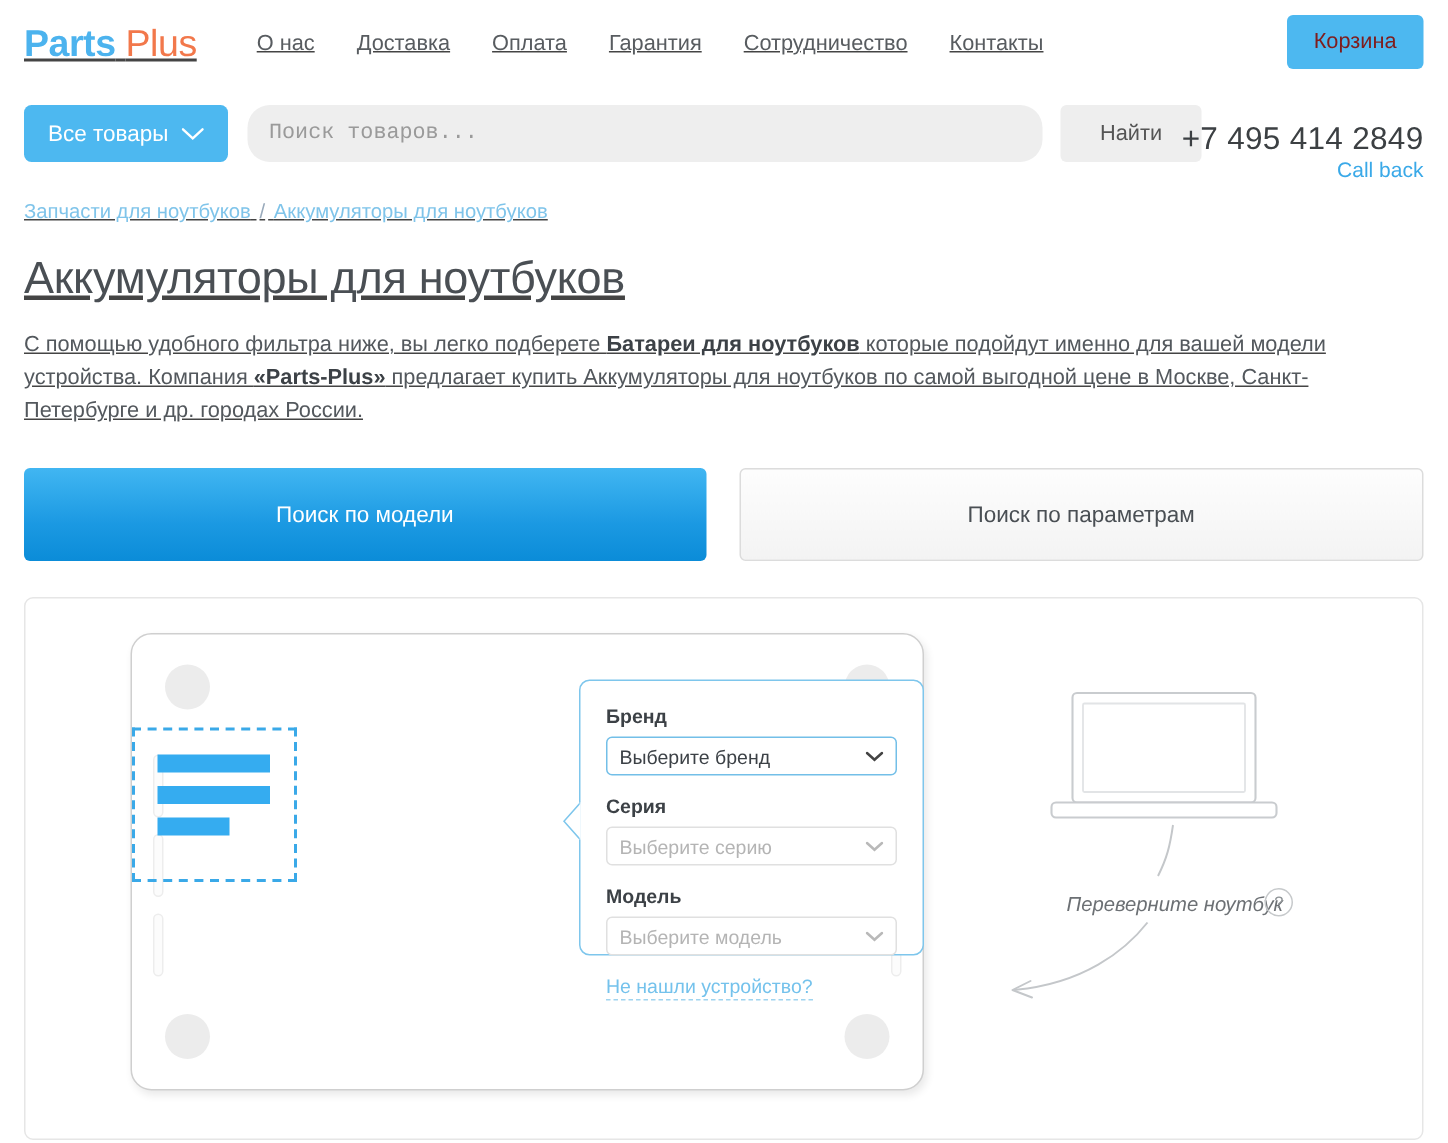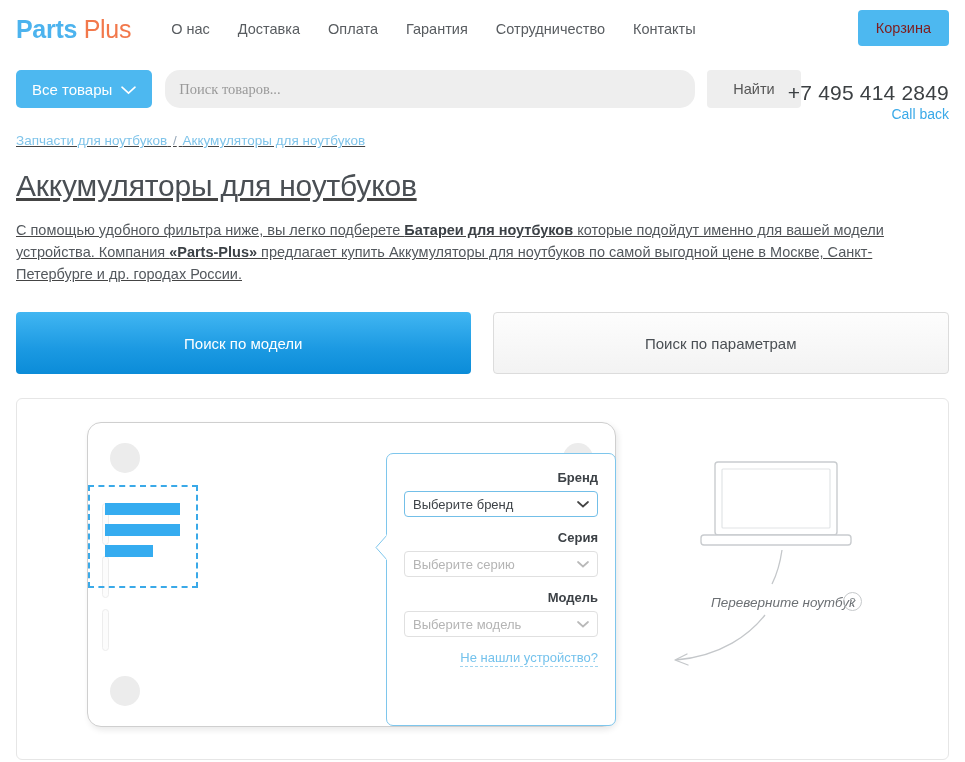--- a/index.html
+++ b/index.html
@@ -13,20 +13,21 @@
     overflow: hidden;
   }
 
   
   .header {
     position: relative;
     height: 58px;
     padding: 0 16px;
     display: flex;
     align-items: center;
+    text-decoration: underline;
   }
   .logo {
     font-size: 25px;
     font-weight: bold;
     letter-spacing: -0.3px;
     white-space: nowrap;
     margin-right: 40px;
     user-select: none;
   }
   .logo .p1 { color: #4cb3ee; }
@@ -83,21 +84,21 @@
   .search-input {
     flex: 0 0 auto;
     width: 530px;
     height: 38px;
     margin-left: 13px;
     background: #eeeeee;
     border: none;
     border-radius: 15px;
     padding: 0 14px;
     font-size: 14.5px;
-    font-family: Liberation Serif, serif;
+    font-family: Liberation Mono, monospace;
     color: #555;
   }
   .search-input::placeholder { color: #9a9a9a; }
 
   .find-btn {
     height: 38px;
     margin-left: 12px;
     padding: 0 26px;
     background: #eeeeee;
     border: none;
@@ -244,27 +245,26 @@
   }
   .bar { height: 12px; background: #35acf0; }
   .bar.w1 { width: 75px; }
   .bar.w2 { width: 75px; }
   .bar.w3 { width: 48px; }
 
   
   .form-bubble {
     position: absolute;
     left: 298px; top: 30px;
-    width: 230px; height: 273px;
+    width: 230px; height: 184px;
     border: 1px solid #7ec6ec;
     border-radius: 7px;
     background: #fff;
     padding: 16px 17px 0 17px;
     z-index: 3;
-    text-align: right;
   }
   .bubble-tail {
     position: absolute;
     left: -12px; top: 80px;
     width: 12px; height: 26px;
     overflow: hidden;
     z-index: 4;
   }
   .bubble-tail svg { display: block; }
 

